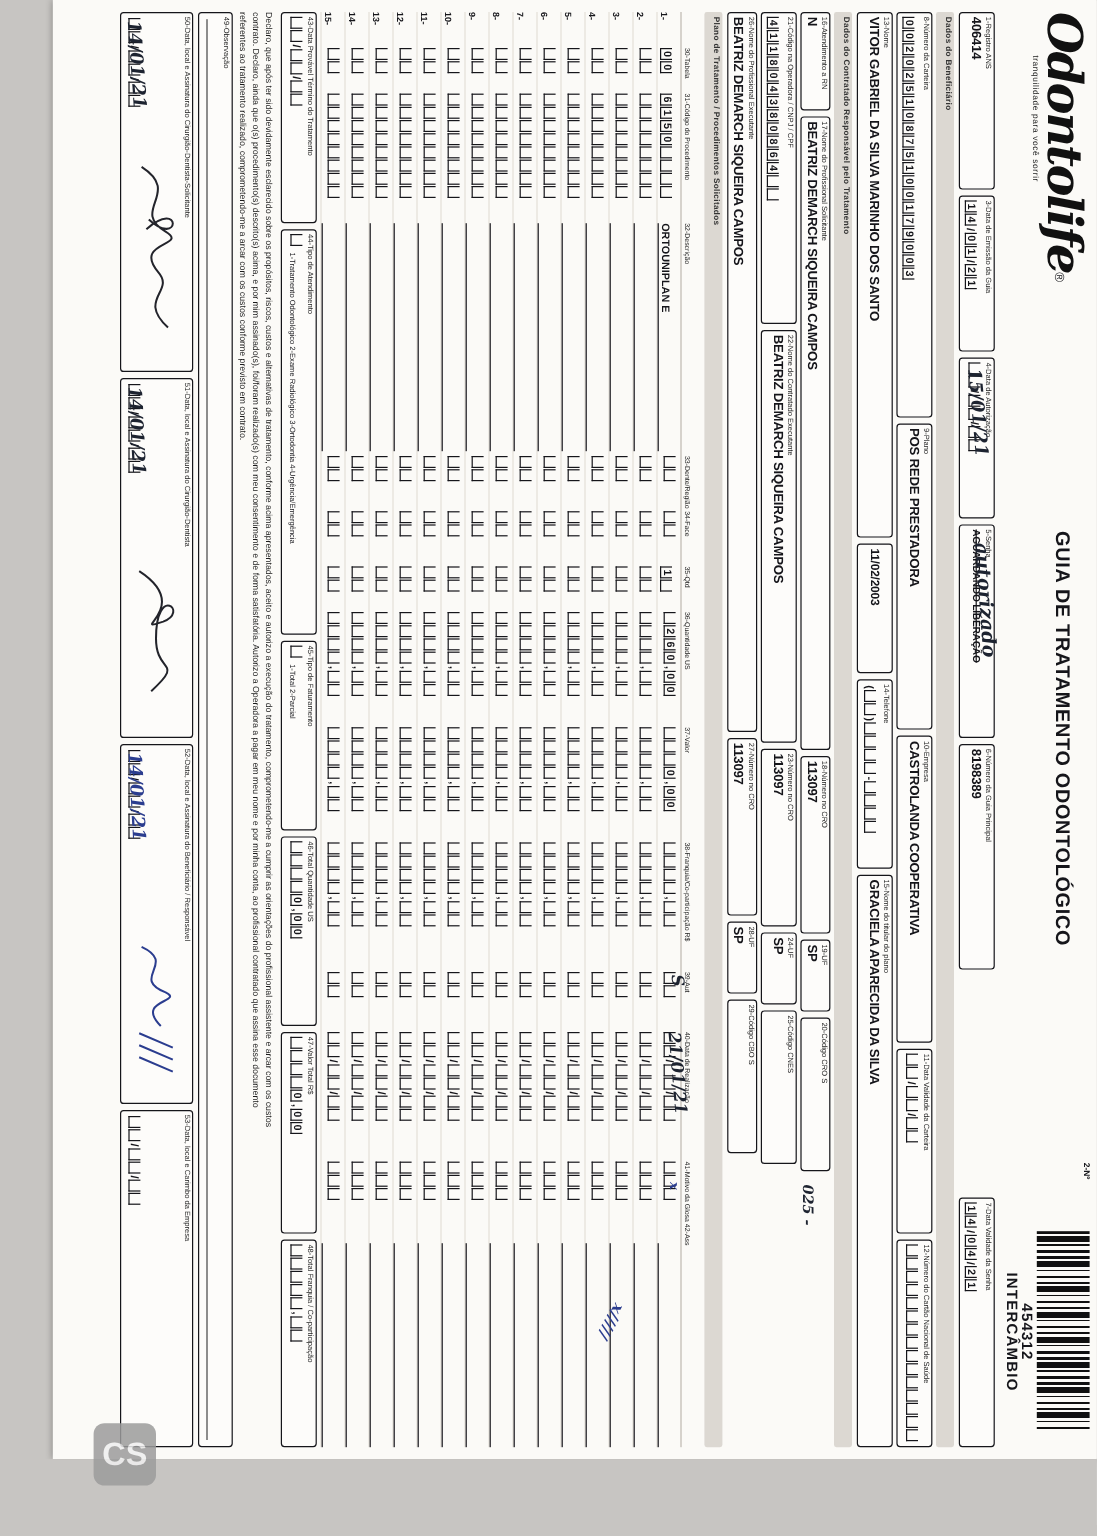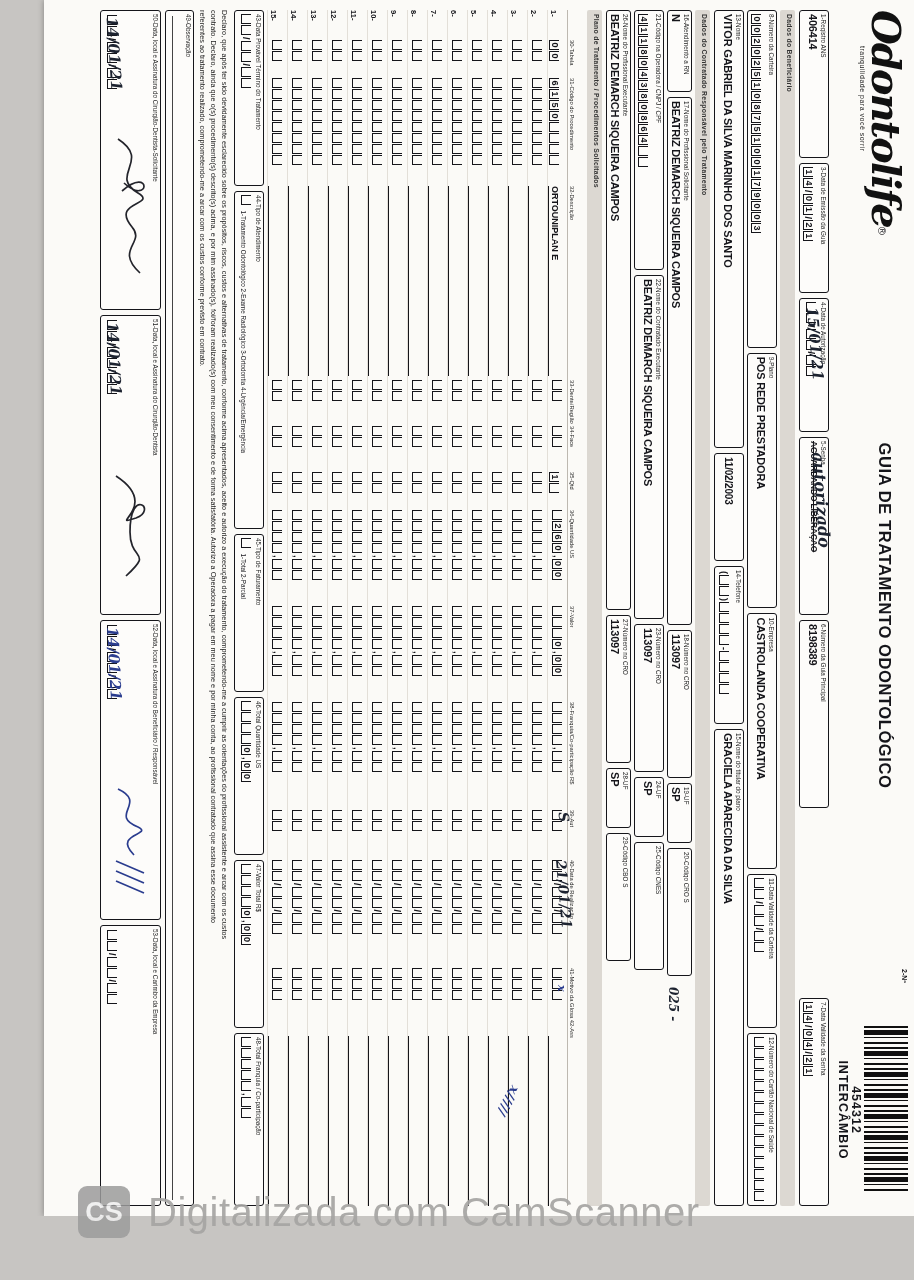--- a/index.html
+++ b/index.html
@@ -1672,14 +1672,13 @@
           </span>
     </div>
   </div>
 
  </div>
 </div>
 
 <div class="csbar"></div>
 <div class="cswrap">
   <div class="csbadge">CS</div>
-  <div class="cstext">Digitalizada com CamScanner</div>
 </div>
 
 </body></html>

